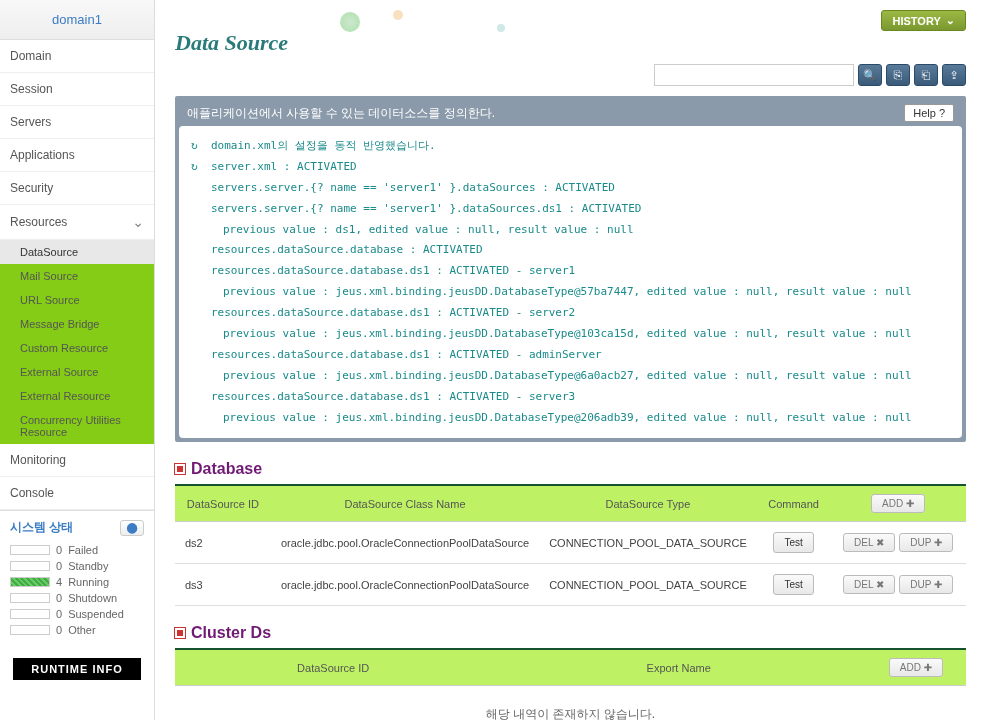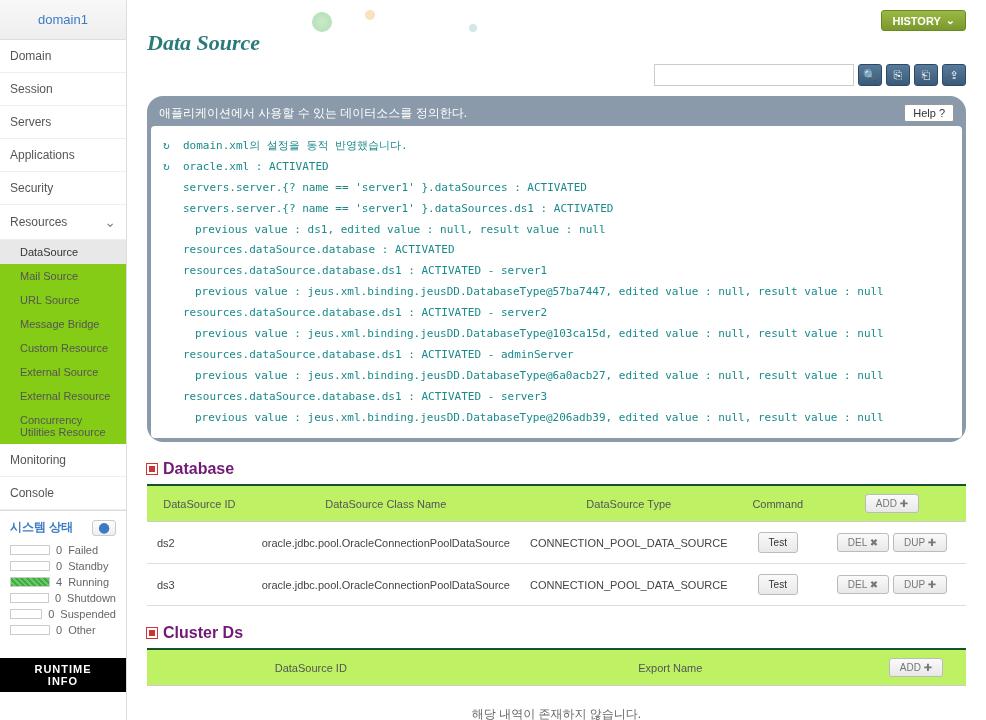--- a/index.html
+++ b/index.html
@@ -1,18 +1,18 @@
 <!DOCTYPE html>
 <html><head>
 <meta charset="utf-8">
 <style>
 * { box-sizing: border-box; margin: 0; padding: 0; }
 body { font-family: Arial, sans-serif; font-size: 12px; color: #333; background: #fff; width: 986px; height: 720px; overflow: hidden; }
 .container { display: flex; height: 100%; }
-.sidebar { width: 127px; background: #fff; border-right: 1px solid #ddd; display: flex; flex-direction: column; }
+.sidebar { width: 155px; background: #fff; border-right: 1px solid #ddd; display: flex; flex-direction: column; }
 .domain-title { padding: 12px; text-align: center; color: #3b7cc4; font-size: 13px; background: linear-gradient(#f8f8f8, #eee); border-bottom: 1px solid #ddd; }
 .nav-item { padding: 9px 10px; border-bottom: 1px solid #eee; color: #555; cursor: pointer; font-size: 12px; }
 .nav-item.expandable { display: flex; justify-content: space-between; align-items: center; }
 .nav-item.expandable::after { content: '⌄'; font-size: 14px; color: #888; }
 .sub-nav { background: #84cc16; }
 .sub-item { padding: 6px 10px 6px 20px; color: #555; cursor: pointer; font-size: 11px; }
 .sub-item.active { background: #e8e8e8; color: #333; font-weight: 500; }
 .status-section { padding: 8px 10px; border-top: 1px solid #ddd; }
 .status-title { display: flex; justify-content: space-between; align-items: center; color: #3b7cc4; font-weight: bold; margin-bottom: 8px; }
 .toggle-icon { width: 24px; height: 16px; background: linear-gradient(#fff,#eee); border: 1px solid #ccc; border-radius: 3px; display: inline-flex; align-items: center; justify-content: center; font-size: 10px; }
@@ -25,21 +25,21 @@
 .history-btn { position: absolute; top: 10px; right: 20px; background: linear-gradient(#9cb843,#7a9830); color: #fff; font-weight: bold; padding: 3px 10px; border-radius: 3px; font-size: 11px; cursor: pointer; display: flex; align-items: center; gap: 5px; border: 1px solid #6a8820; }
 .history-btn::after { content: '⌄'; }
 .page-title-row { display: flex; justify-content: space-between; align-items: flex-end; margin-top: 20px; }
 .page-title { color: #2a7a7a; font-size: 22px; font-weight: bold; font-style: italic; font-family: Georgia, serif; }
 .decor { position: absolute; top: 10px; left: 185px; }
 .decor span { display: inline-block; border-radius: 50%; }
 .search-row { display: flex; justify-content: flex-end; gap: 4px; margin-top: 8px; }
 .search-input { width: 200px; height: 22px; border: 1px solid #ccc; padding: 0 6px; }
 .icon-btn { width: 24px; height: 22px; background: linear-gradient(#5a7a9a,#3a5a7a); border: 1px solid #2a4a6a; border-radius: 3px; color: #fff; display: inline-flex; align-items: center; justify-content: center; cursor: pointer; font-size: 11px; }
 
-.log-box { margin-top: 10px; background: #8a9aaa; border-radius: 16px; padding: 4px; }
+.log-box { margin-top: 10px; background: #8a9aaa; border-radius: 2px; padding: 4px; }
 .log-header { display: flex; justify-content: space-between; align-items: center; padding: 4px 8px; color: #fff; font-size: 12px; }
 .help-btn { background: #fff; color: #333; padding: 2px 8px; border: 1px solid #999; border-radius: 2px; font-size: 11px; cursor: pointer; }
 .log-body { background: #fff; border-radius: 4px; padding: 10px 12px; font-family: monospace; font-size: 11px; line-height: 1.9; color: #1a8a8a; max-height: 330px; overflow: hidden; }
 .log-line { display: flex; align-items: flex-start; gap: 8px; }
 .refresh-icon { color: #1a8a8a; font-size: 11px; display: inline-block; width: 12px; }
 .log-indent { padding-left: 20px; }
 
 .section-title { display: flex; align-items: center; gap: 6px; margin-top: 18px; font-size: 16px; color: #701a75; font-weight: bold; }
 .section-marker { width: 10px; height: 10px; background: #c33; display: inline-block; border: 2px solid #fff; outline: 1px solid #c33; }
 table { width: 100%; border-collapse: collapse; margin-top: 6px; }
@@ -145,21 +145,21 @@
         <span>애플리케이션에서 사용할 수 있는 데이터소스를 정의한다.</span>
         <span class="help-btn">Help ?</span>
       </div>
       <div class="log-body" id="log-body">
           <div class="log-line">
             <span class="refresh-icon">↻</span>
             <span>domain.xml의 설정을 동적 반영했습니다.</span>
           </div>
           <div class="log-line">
             <span class="refresh-icon">↻</span>
-            <span>oracle.xml : ACTIVATED</span>
+            <span>server.xml : ACTIVATED</span>
           </div>
           <div class="log-line" style="padding-left: 0px;">
             <span style="width: 12px;"></span>
             <span class="log-indent" style="padding-left: 0px;">servers.server.{? name == 'server1' }.dataSources : ACTIVATED</span>
           </div>
           <div class="log-line" style="padding-left: 0px;">
             <span style="width: 12px;"></span>
             <span class="log-indent" style="padding-left: 0px;">servers.server.{? name == 'server1' }.dataSources.ds1 : ACTIVATED</span>
           </div>
           <div class="log-line" style="padding-left: 0px;">

